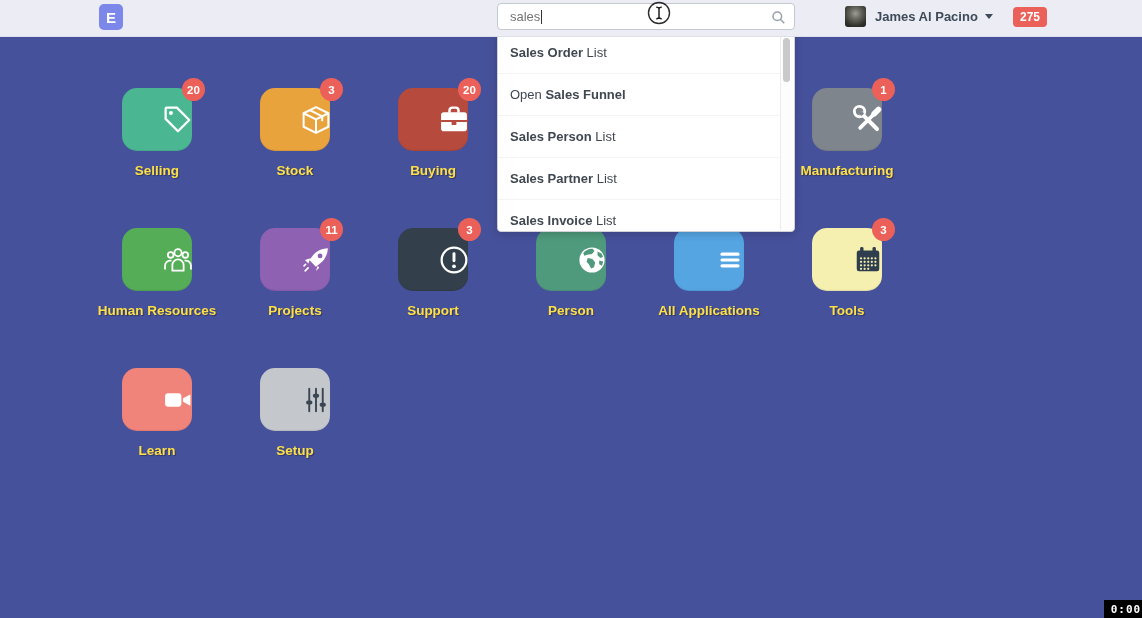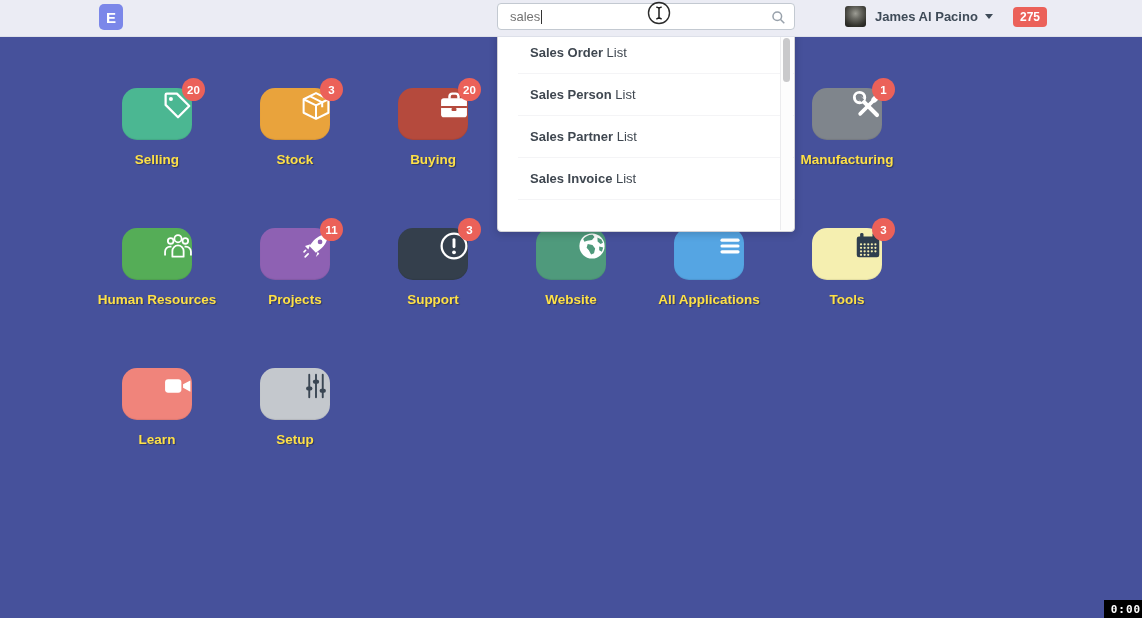--- a/index.html
+++ b/index.html
@@ -29,33 +29,33 @@
   .dd-caret { margin-left:7px; width:0; height:0; border-left:4px solid transparent;
               border-right:4px solid transparent; border-top:5px solid #3e4a57; }
   .count-badge { position:absolute; left:1013px; top:7px; background:#eb6159; color:#fff;
                  font-size:12px; font-weight:bold; padding:3px 7px; border-radius:4px; line-height:14px; }
 
   
   .dropdown { position:absolute; left:497px; top:31px; width:298px; height:201px;
               background:#fff; border:1px solid #d2d2d6; border-radius:0 0 4px 4px;
               box-shadow:0 2px 8px rgba(0,0,0,.18); overflow:hidden; z-index:20; }
   .dd-item { height:42px; display:flex; align-items:center; padding-left:12px;
-             font-size:13px; color:#3f4750; border-bottom:1px solid #f4f4f6; cursor:pointer;margin-left:20px; }
+             font-size:13px; color:#3f4750; border-bottom:1px solid #f4f4f6; cursor:pointer; }
   .dd-item b { font-weight:bold; white-space:pre; }
   .dd-item span { white-space:pre; }
   .dd-scroll-track { position:absolute; top:1px; right:1px; bottom:1px; width:13px;
                      background:#fdfdfd; border-left:1px solid #ececee; }
   .dd-scroll-thumb { position:absolute; top:5px; right:3px; width:7px; height:44px;
                      background:#c9c9cb; border-radius:4px; }
 
   
   .desk-row { position:absolute; left:88px; width:966px; display:flex; z-index:1; }
   .cell { width:138px; display:flex; flex-direction:column; align-items:center; }
-  .tile { position:relative; width:70px; height:52px; border-radius:15px;
-          display:flex; justify-content:center; cursor:pointer;
+  .tile { position:relative; width:70px; height:63px; border-radius:15px;
+          display:flex; align-items:center; justify-content:center; cursor:pointer;
           box-shadow:inset 0 -1px 1px rgba(0,0,0,.08);padding-left:41px; }
   .tile svg { width:36px; height:36px; }
   .mod-badge { position:absolute; top:-10px; right:-13px; min-width:23px; height:23px;
                border-radius:50%; background:#eb6159; color:#fff; font-size:11.5px;
                font-weight:bold; display:flex; align-items:center; justify-content:center;
                padding:0 4px; }
   .mod-label { margin-top:12px; font-size:13.5px; font-weight:bold; color:#fde047;
                text-shadow:1px 1px 1px rgba(0,0,0,.35); white-space:nowrap; }
 
   
@@ -104,20 +104,25 @@
   </div>
 
   <div class="dropdown">
     <div id="dd-items">
         <div class="dd-item">
           <span></span>
           <b>Sales Order</b>
           <span> List</span>
         </div>
         <div class="dd-item">
+          <span>Open </span>
+          <b>Sales Funnel</b>
+          <span></span>
+        </div>
+        <div class="dd-item">
           <span></span>
           <b>Sales Person</b>
           <span> List</span>
         </div>
         <div class="dd-item">
           <span></span>
           <b>Sales Partner</b>
           <span> List</span>
         </div>
         <div class="dd-item">
@@ -254,21 +259,21 @@
                 <circle cx="16" cy="16" r="11.2" fill="#fff"></circle>
      <g fill="#4f9a7c">
                   <path d="M8.2 9.8 C10.3 7.2 13.6 5.6 16.6 6 l1.6 2.1 -2.2 2.6 -4.2 .6 -2.6 1z"></path>
      <path d="M12.2 14.2 l4.2 1 2.4 3 -1 4.2 -2.6 1.2 -2-3.8 -2-2.2 z"></path>
      <path d="M20.8 8.4 l3.6 1.8 1.4 3 -2.2 1 -2.6-2.2 z"></path>
      <path d="M22.4 16.4 l3.6 1 -1.2 3.6 -2.4-1.2 z"></path>
                 </g>
               </svg>
             </span>
           </div>
-          <div class="mod-label">Website</div>
+          <div class="mod-label">Person</div>
         </div>
         <div class="cell">
           <div class="tile" style="background: rgb(85, 165, 227);">
             <span style="display: flex;">
               <svg viewBox="0 0 32 32">
                 <g fill="#fff">
      <rect x="7.5" y="9.4" width="17" height="2.8" rx="1.4"></rect>
      <rect x="7.5" y="14.6" width="17" height="2.8" rx="1.4"></rect>
      <rect x="7.5" y="19.8" width="17" height="2.8" rx="1.4"></rect>
                 </g>

